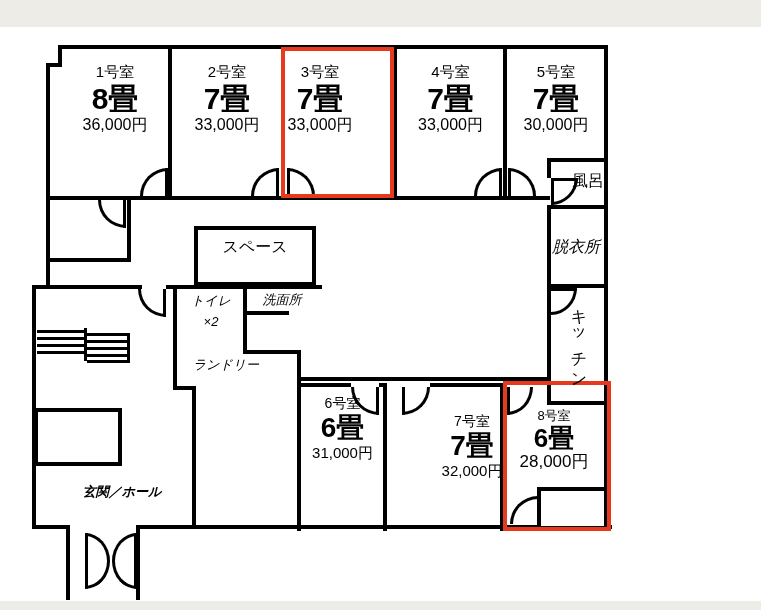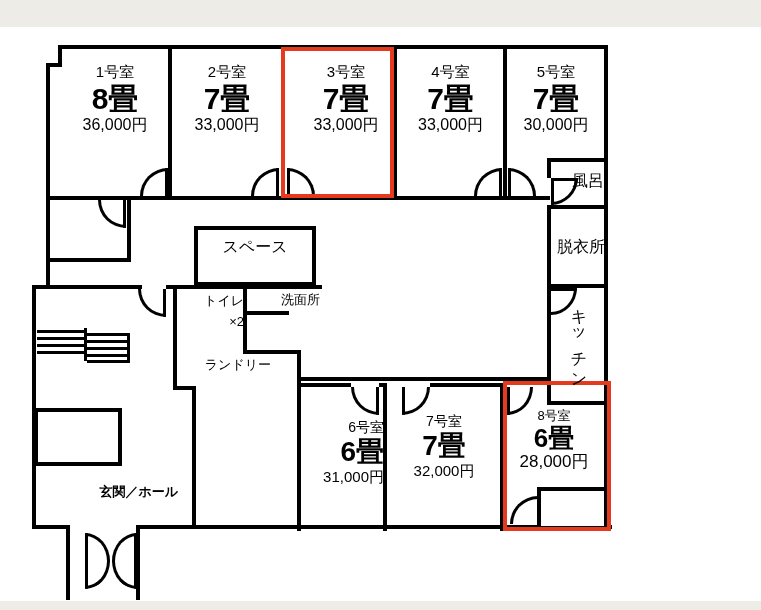--- a/index.html
+++ b/index.html
@@ -19,21 +19,21 @@
   .rname{display:block;font-size:15px;line-height:20px;}
   .rsize{display:block;font-size:30px;line-height:33px;font-weight:bold;}
   .rprice{display:block;font-size:16px;line-height:20px;font-weight:normal;}
   .md .rname{font-size:14px;line-height:18px;}
   .md .rsize{font-size:28px;line-height:31px;}
   .md .rprice{font-size:15px;line-height:19px;}
   .sm .rname{font-size:13px;line-height:17px;}
   .sm .rsize{font-size:26px;line-height:29px;}
   .sm .rprice{font-size:17px;line-height:18px;}
   .flabel{position:absolute;font-size:13px;line-height:21px;}
-  .center{text-align:right;}
+  .center{text-align:center;font-style:italic;}
   .kitchen{writing-mode:vertical-rl;letter-spacing:3px;font-size:16px;}
   .commtext{position:absolute;left:0;right:0;top:5px;text-align:center;font-size:16px;line-height:24px;}
 </style>
 </head>
 <body>
 
 <div class="stage">
 
   <div class="strip" style="top:0;height:27px;"></div>
   <div class="strip" style="top:601px;height:9px;"></div>
@@ -122,41 +122,41 @@
   <div class="rlabel" style="left:61px;top:62px;width:108px;">
     <span class="rname">1号室</span>
     <span class="rsize">8畳</span>
     <span class="rprice">36,000円</span>
   </div>
   <div class="rlabel" style="left:172px;top:62px;width:110px;">
     <span class="rname">2号室</span>
     <span class="rsize">7畳</span>
     <span class="rprice">33,000円</span>
   </div>
-  <div class="rlabel" style="left:300px;top:62px;width:92px;">
+  <div class="rlabel" style="left:274px;top:62px;width:92px;">
     <span class="rname">3号室</span>
     <span class="rsize">7畳</span>
     <span class="rprice">33,000円</span>
   </div>
   <div class="rlabel" style="left:397px;top:62px;width:107px;">
     <span class="rname">4号室</span>
     <span class="rsize">7畳</span>
     <span class="rprice">33,000円</span>
   </div>
   <div class="rlabel" style="left:507px;top:62px;width:98px;">
     <span class="rname">5号室</span>
     <span class="rsize">7畳</span>
     <span class="rprice">30,000円</span>
   </div>
-  <div class="rlabel md" style="left:301px;top:418px;width:83px;text-align:right;">
+  <div class="rlabel md" style="left:301px;top:394px;width:83px;">
     <span class="rname">6号室</span>
     <span class="rsize">6畳</span>
     <span class="rprice">31,000円</span>
   </div>
-  <div class="rlabel md" style="left:387px;top:412px;width:114px;">
+  <div class="rlabel md" style="left:387px;top:412px;width:114px;padding-left:28px;">
     <span class="rname">7号室</span>
     <span class="rsize">7畳</span>
     <span class="rprice">32,000円</span>
   </div>
   <div class="rlabel sm" style="left:504px;top:407px;width:100px;">
     <span class="rname">8号室</span>
     <span class="rsize">6畳</span>
     <span class="rprice">28,000円</span>
   </div>
 

